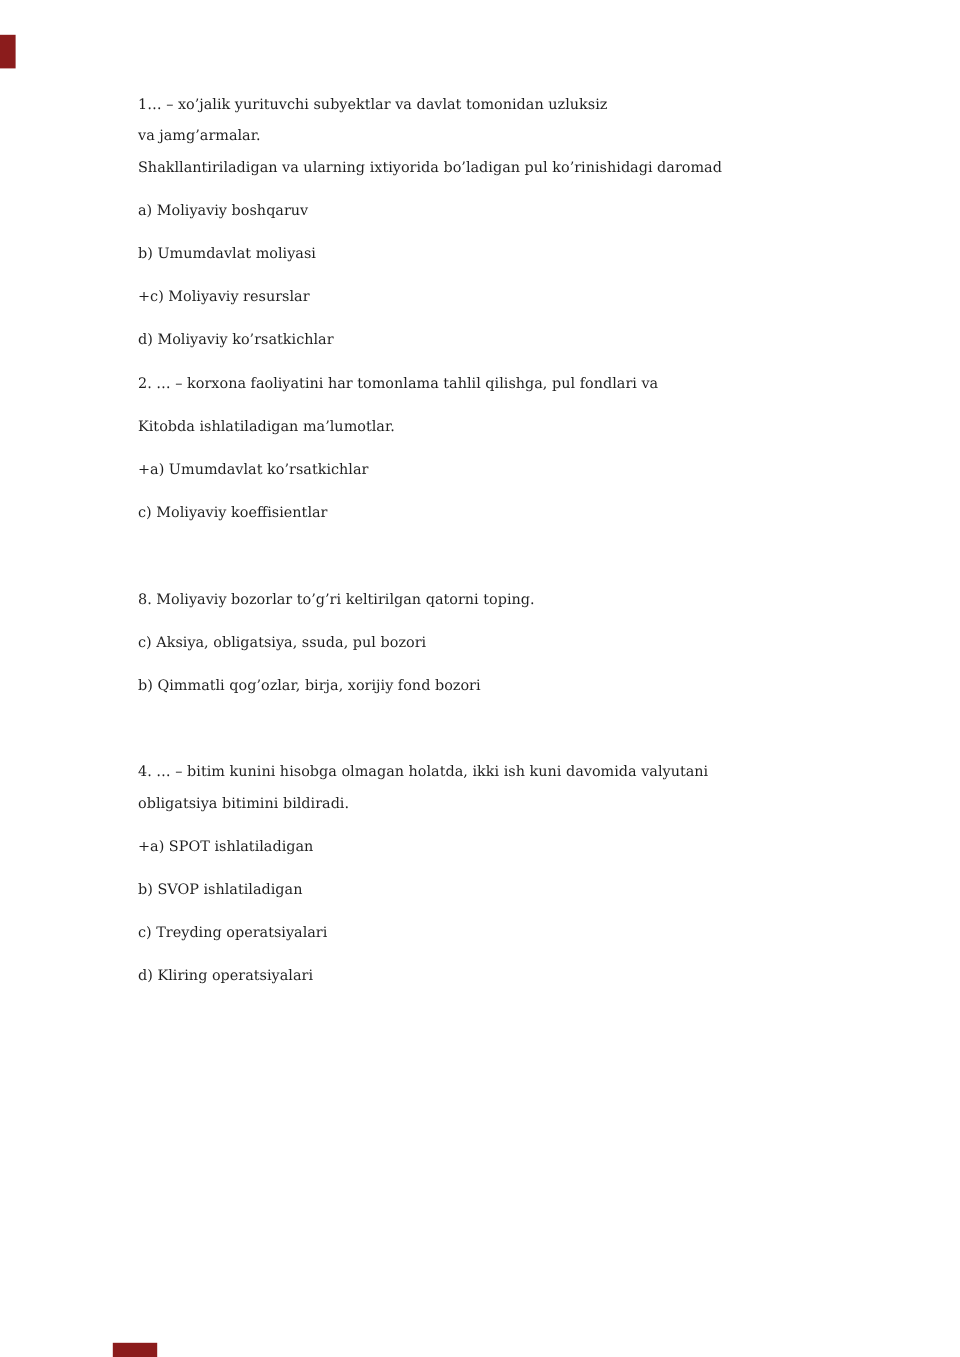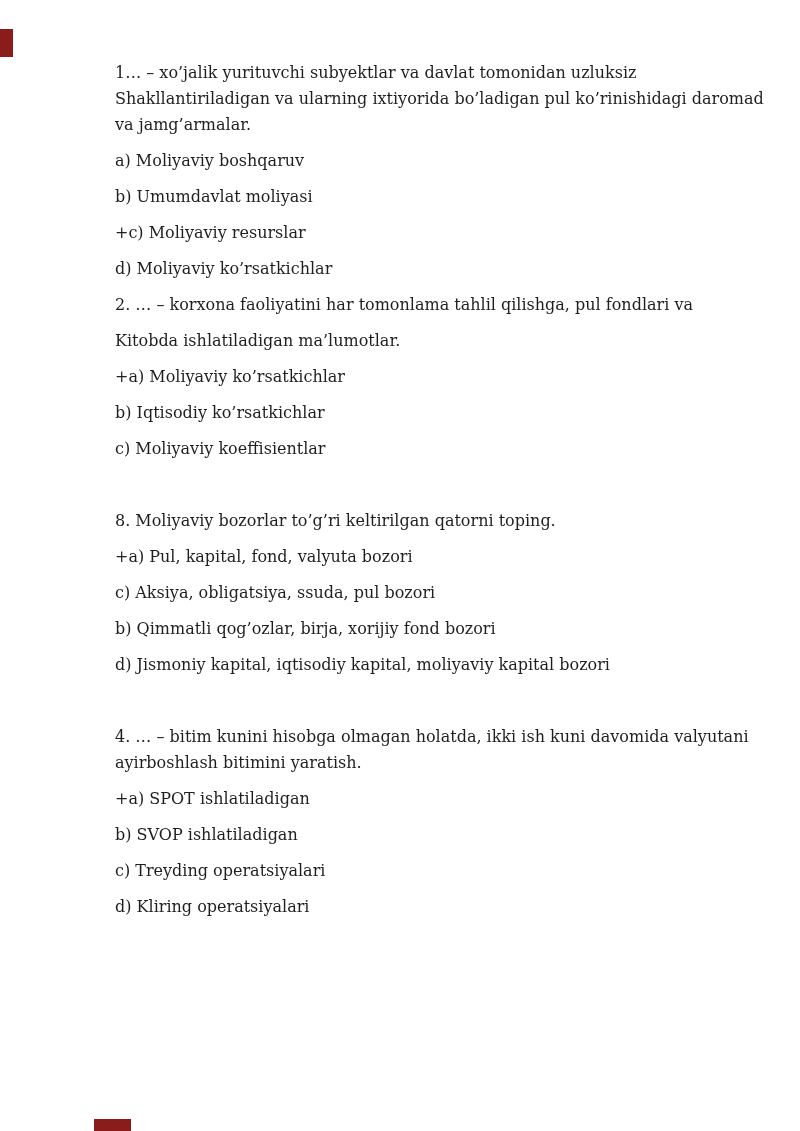--- a/index.html
+++ b/index.html
@@ -10,24 +10,24 @@
   body {
     width: 800px;
     height: 1131px;
     position: relative;
     overflow: hidden;
     font-family: "DejaVu Serif", "Liberation Serif", serif;
     color: #1f1f1f;
   }
   .doc {
     position: absolute;
-    top: 60px;
+    top: 74px;
     left: 115px;
     width: 645px;
-    font-size: 16px;
+    font-size: 12px;
   }
   .para {
     margin: 0 0 10px 0;
   }
   .line {
     line-height: 26px;
     white-space: nowrap;
   }
   .spacer {
     height: 36px;
@@ -52,22 +52,22 @@
 </head>
 <body>
 
 <div class="mark mark-top-left"></div>
 <div class="mark mark-bottom"></div>
 
 <div class="doc">
 
   <div class="para">
     <div class="line">1… – xo’jalik yurituvchi subyektlar va davlat tomonidan uzluksiz</div>
+    <div class="line">va jamg’armalar.</div>
     <div class="line">Shakllantiriladigan va ularning ixtiyorida bo’ladigan pul ko’rinishidagi daromad</div>
-    <div class="line">va jamg’armalar.</div>
   </div>
   <div class="para">
     <div class="line">a) Moliyaviy boshqaruv</div>
   </div>
   <div class="para">
     <div class="line">b) Umumdavlat moliyasi</div>
   </div>
   <div class="para">
     <div class="line">+c) Moliyaviy resurslar</div>
   </div>
@@ -75,52 +75,43 @@
     <div class="line">d) Moliyaviy ko’rsatkichlar</div>
   </div>
 
   <div class="para">
     <div class="line">2. … – korxona faoliyatini har tomonlama tahlil qilishga, pul fondlari va</div>
   </div>
   <div class="para">
     <div class="line">Kitobda ishlatiladigan ma’lumotlar.</div>
   </div>
   <div class="para">
-    <div class="line">+a) Moliyaviy ko’rsatkichlar</div>
-  </div>
-  <div class="para">
-    <div class="line">b) Iqtisodiy ko’rsatkichlar</div>
+    <div class="line">+a) Umumdavlat ko’rsatkichlar</div>
   </div>
   <div class="para">
     <div class="line">c) Moliyaviy koeffisientlar</div>
   </div>
 
   <div class="spacer"></div>
 
   <div class="para">
     <div class="line">8. Moliyaviy bozorlar to’g’ri keltirilgan qatorni toping.</div>
   </div>
   <div class="para">
-    <div class="line">+a) Pul, kapital, fond, valyuta bozori</div>
-  </div>
-  <div class="para">
     <div class="line">c) Aksiya, obligatsiya, ssuda, pul bozori</div>
   </div>
   <div class="para">
     <div class="line">b) Qimmatli qog’ozlar, birja, xorijiy fond bozori</div>
-  </div>
-  <div class="para">
-    <div class="line">d) Jismoniy kapital, iqtisodiy kapital, moliyaviy kapital bozori</div>
   </div>
 
   <div class="spacer"></div>
 
   <div class="para">
     <div class="line">4. … – bitim kunini hisobga olmagan holatda, ikki ish kuni davomida valyutani</div>
-    <div class="line">ayirboshlash bitimini yaratish.</div>
+    <div class="line">obligatsiya bitimini bildiradi.</div>
   </div>
   <div class="para">
     <div class="line">+a) SPOT ishlatiladigan</div>
   </div>
   <div class="para">
     <div class="line">b) SVOP ishlatiladigan</div>
   </div>
   <div class="para">
     <div class="line">c) Treyding operatsiyalari</div>
   </div>

